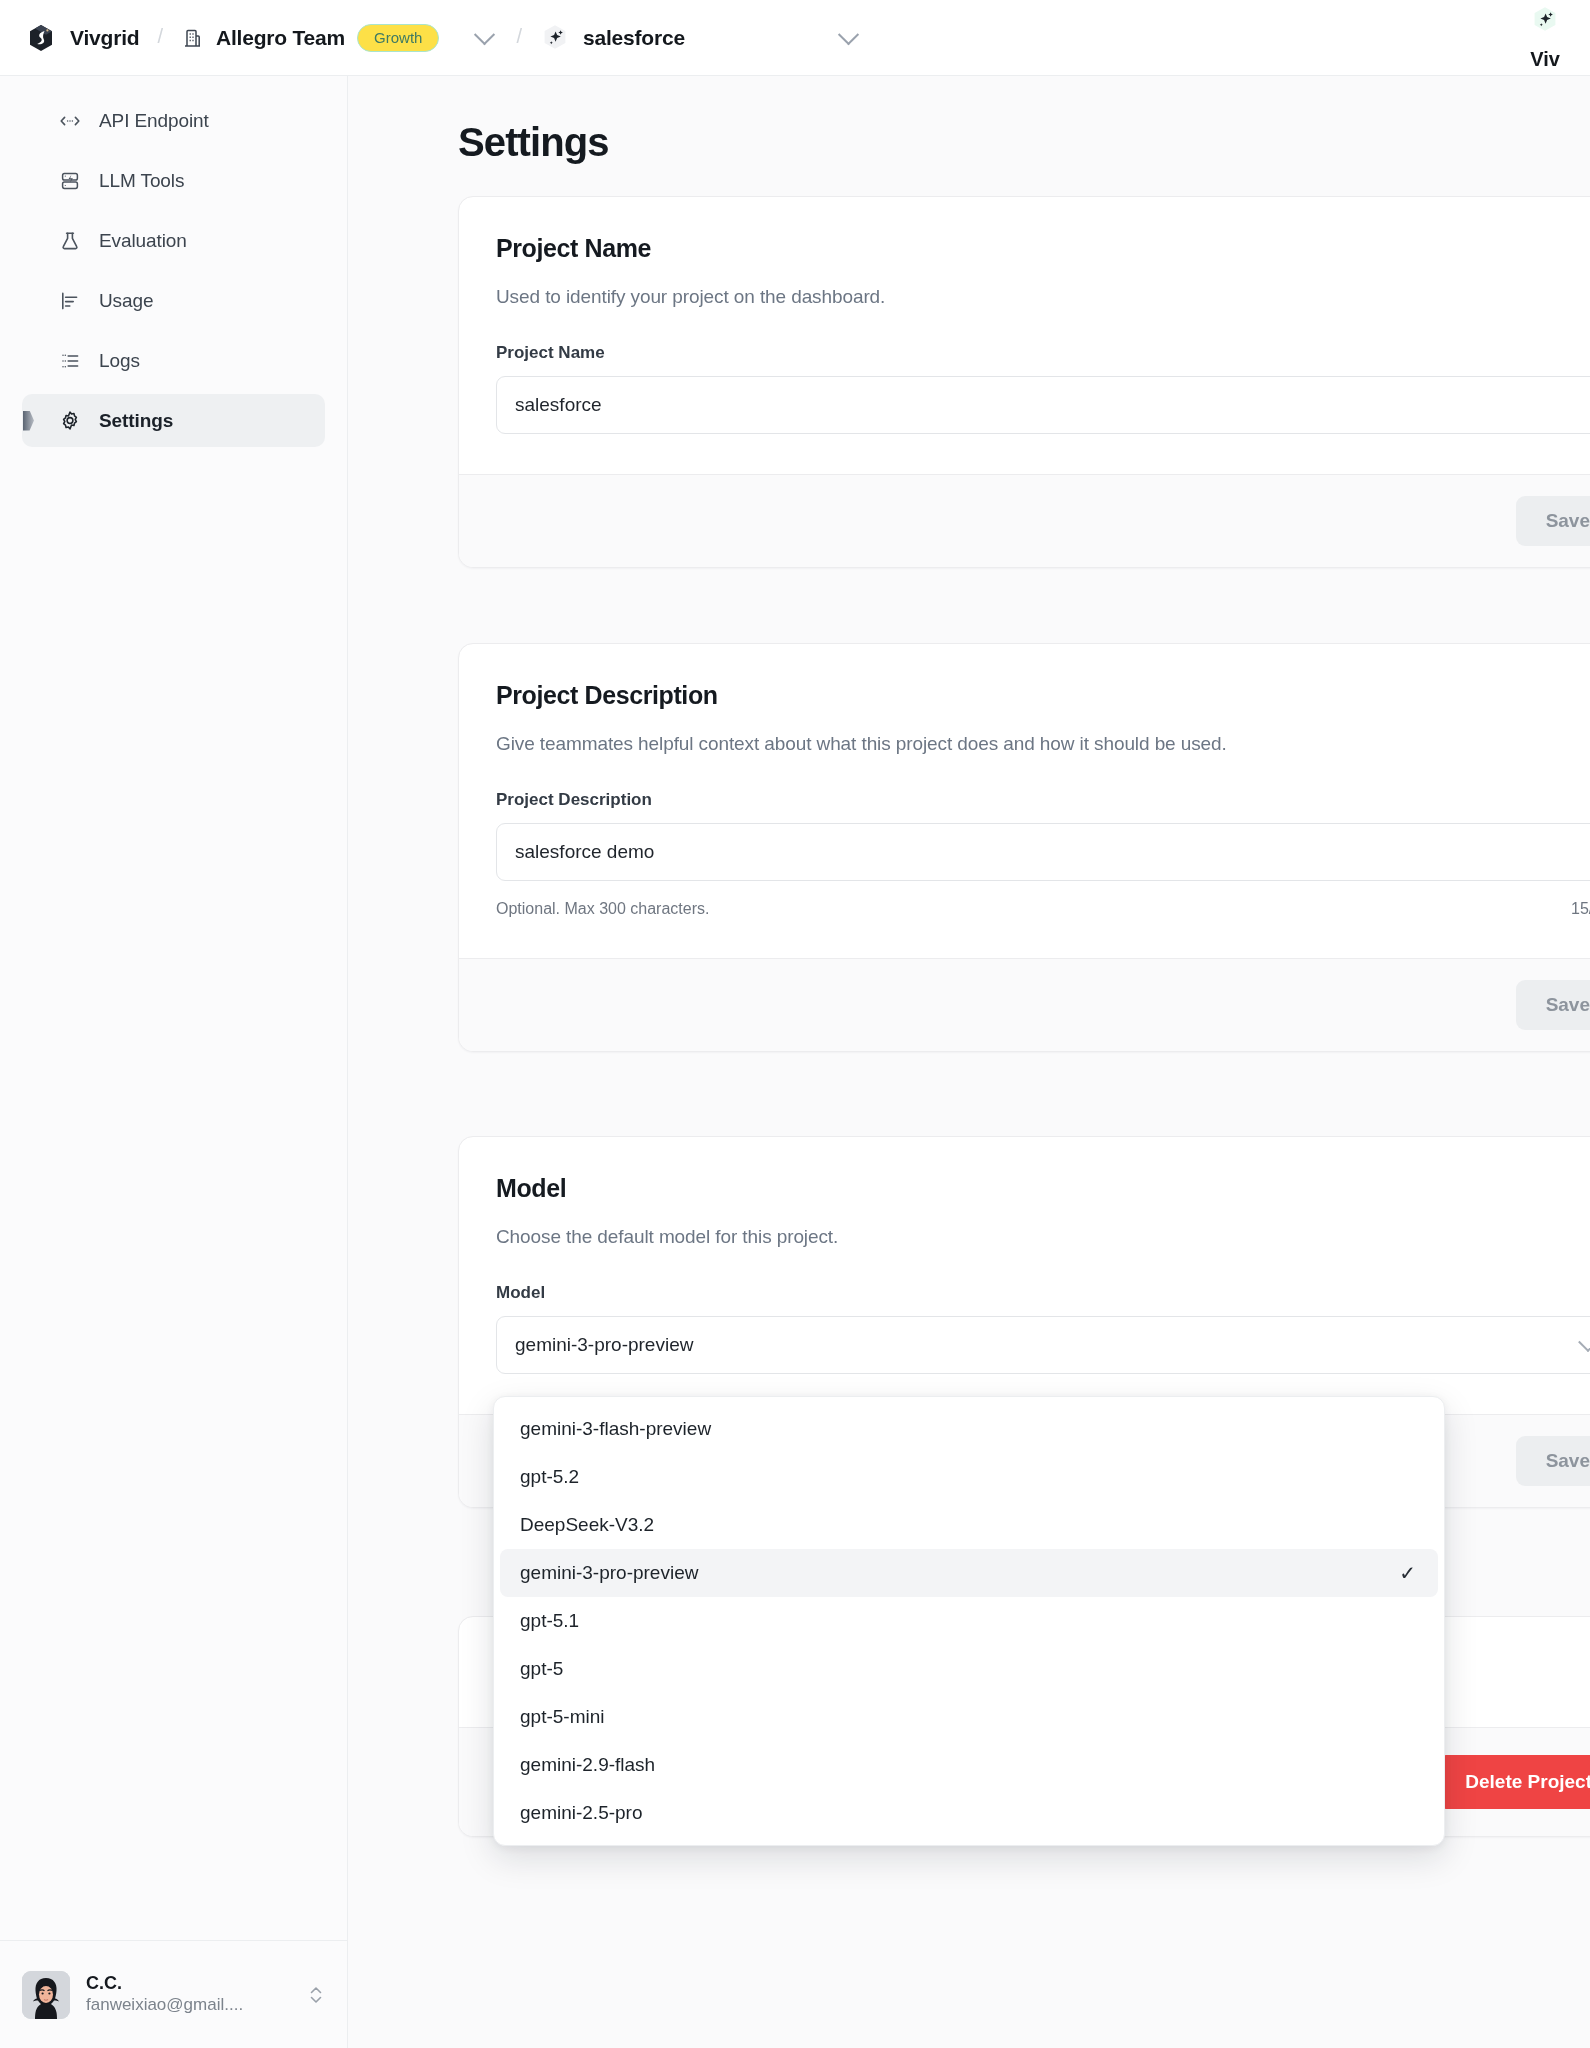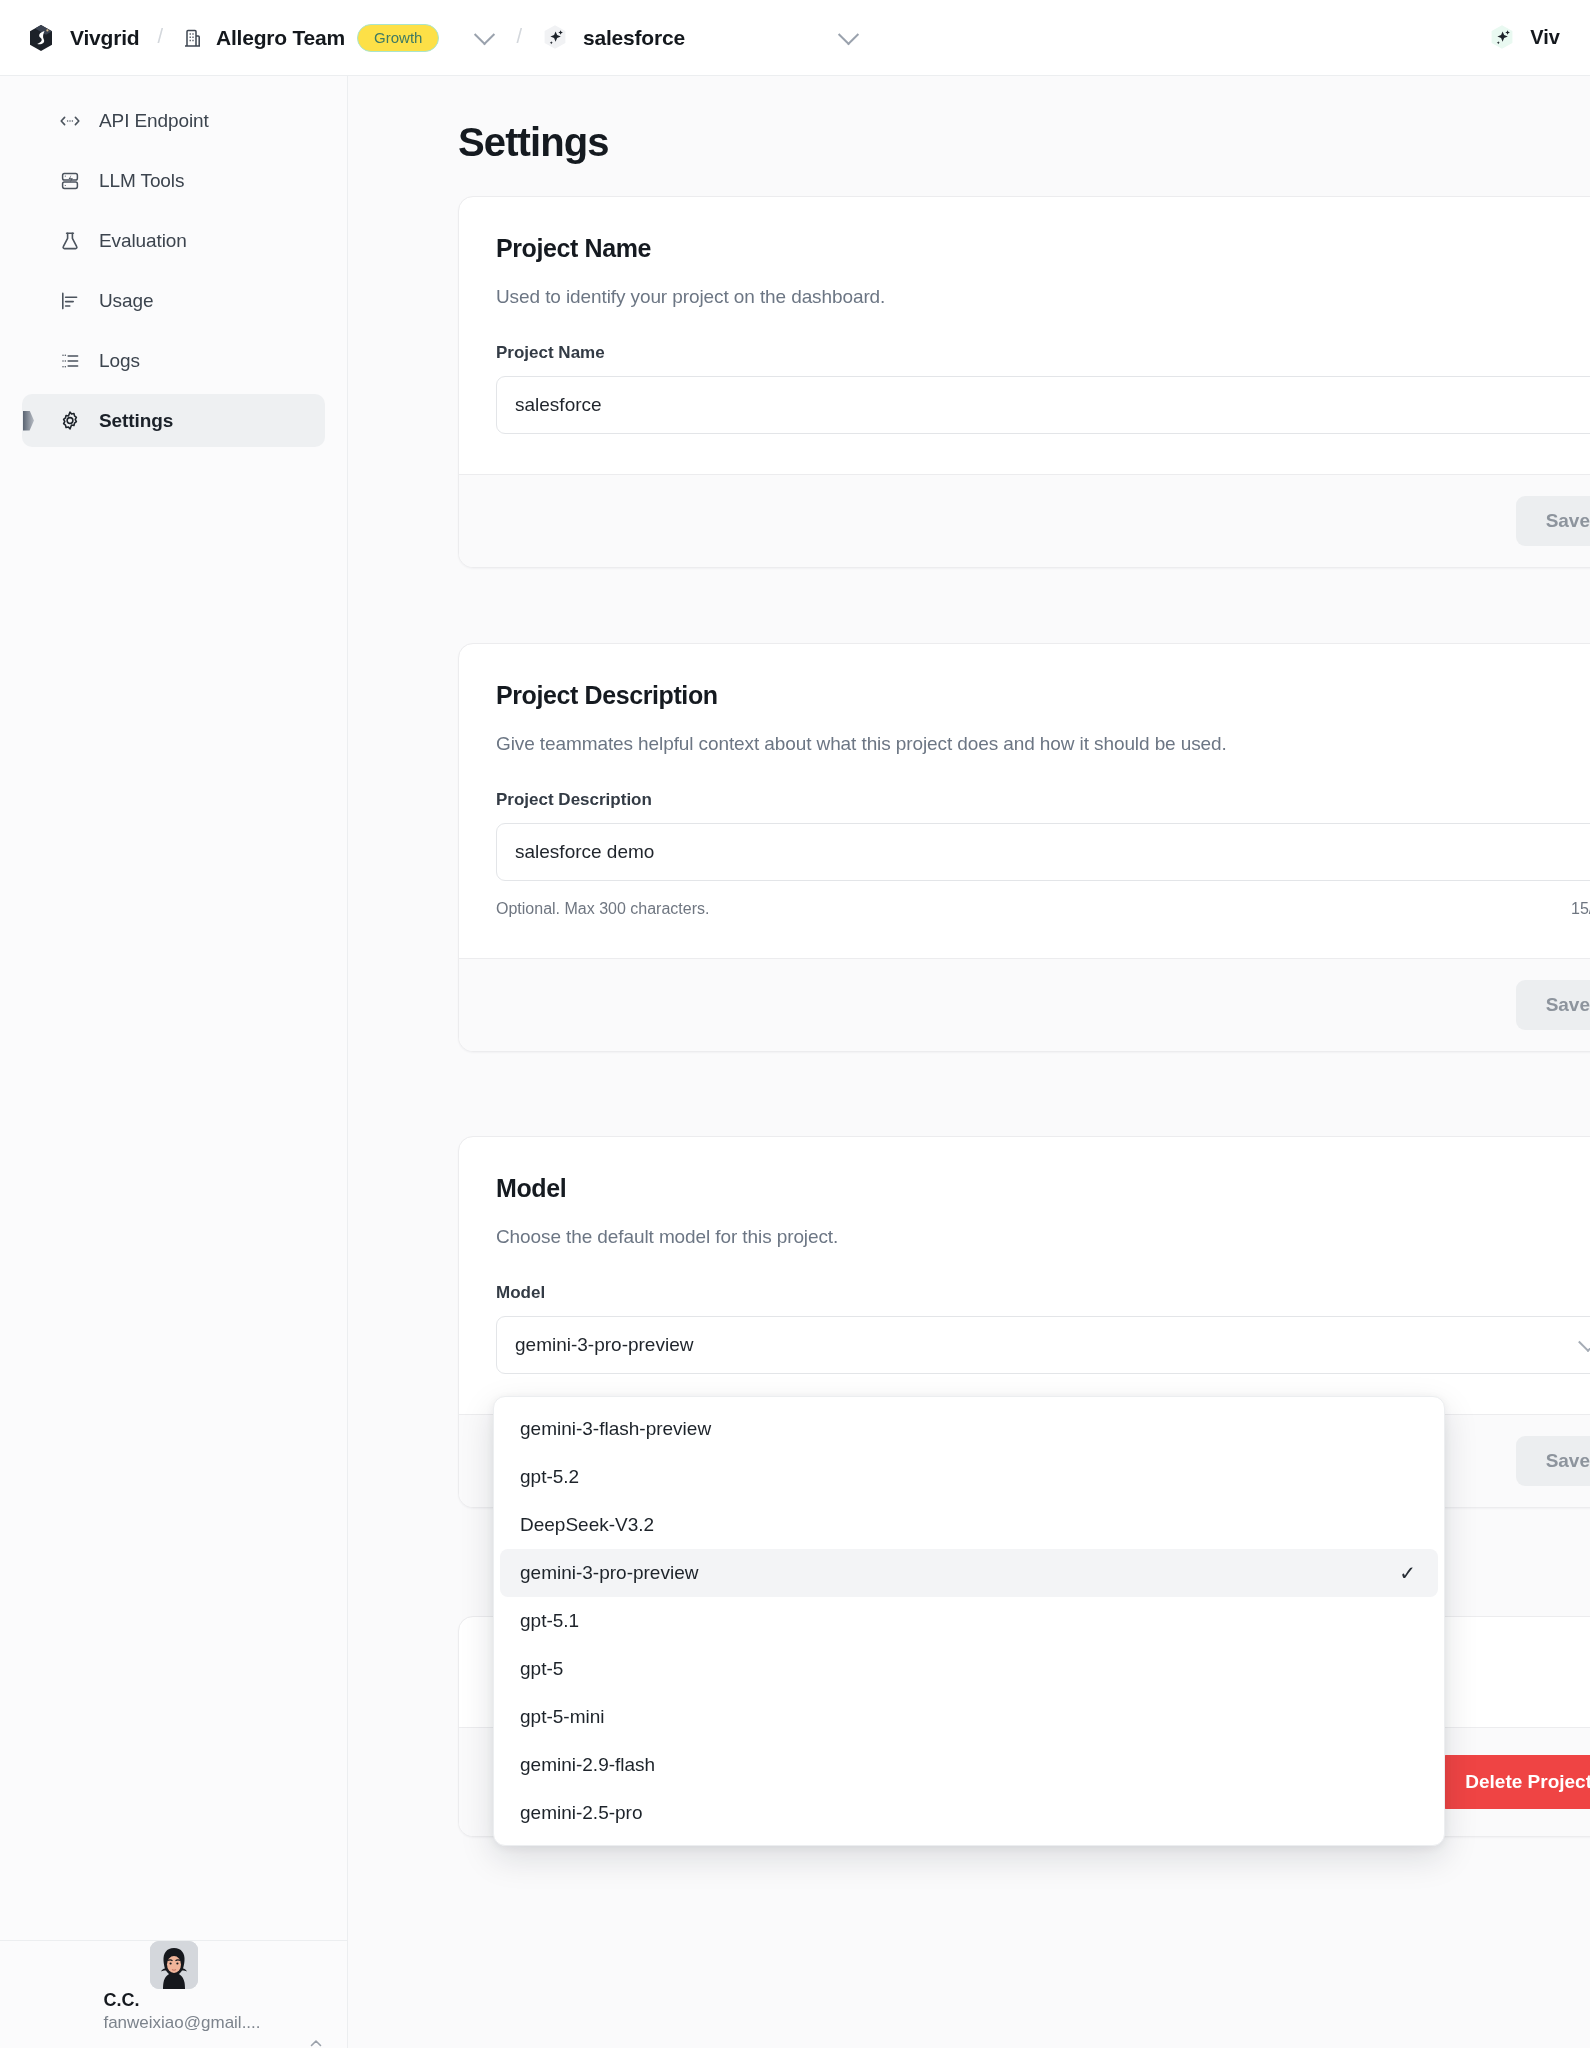--- a/index.html
+++ b/index.html
@@ -51,21 +51,21 @@
     transform: rotate(45deg) translate(-2px,-2px);
   }
   .chev-btn { margin-left: 32px; display:flex; align-items:center; padding: 6px; }
   .hexwrap { width: 30px; height: 30px; flex: none; position: relative; }
   .proj-name {
     font-size: 21px; font-weight: 700; color: #14181d;
     margin-left: 13px; letter-spacing: -.2px;
   }
   .tb-right {
     margin-left: auto; padding-right: 30px;
-    display: flex; align-items: center; gap: 13px;
+    display: flex; align-items: center; gap: 13px; flex-direction: column;
   }
   .viv-name { font-size: 20px; font-weight: 600; color: #14181d; }
 
   
   .sidebar {
     position: absolute; left: 0; top: 76px;
     width: 348px; height: 1972px;
     background: #fbfbfc;
     border-right: 1px solid #eceef0;
   }
@@ -91,21 +91,20 @@
     background: linear-gradient(90deg,#5a6472,#b7bcc4);
     clip-path: polygon(0 0, 60% 0, 100% 50%, 60% 100%, 0 100%);
   }
 
   .user-card {
     position: absolute; left: 0; bottom: 0;
     width: 348px; height: 108px;
     border-top: 1px solid #eceef0;
     display: flex; align-items: center;
     padding: 0 22px 0 22px;
-    flex-direction: column;
   }
   .avatar {
     width: 48px; height: 48px; border-radius: 9px;
     background: #d5d8dd; flex: none; overflow: hidden; position: relative;
   }
   .user-meta { margin-left: 16px; min-width:0; }
   .user-name { font-size: 18px; font-weight: 700; color: #15191f; line-height: 1.25; }
   .user-mail { font-size: 17px; color: #7c838c; line-height: 1.35; white-space: nowrap; }
   .updown { margin-left: auto; width: 20px; height: 28px; flex: none; }
 

